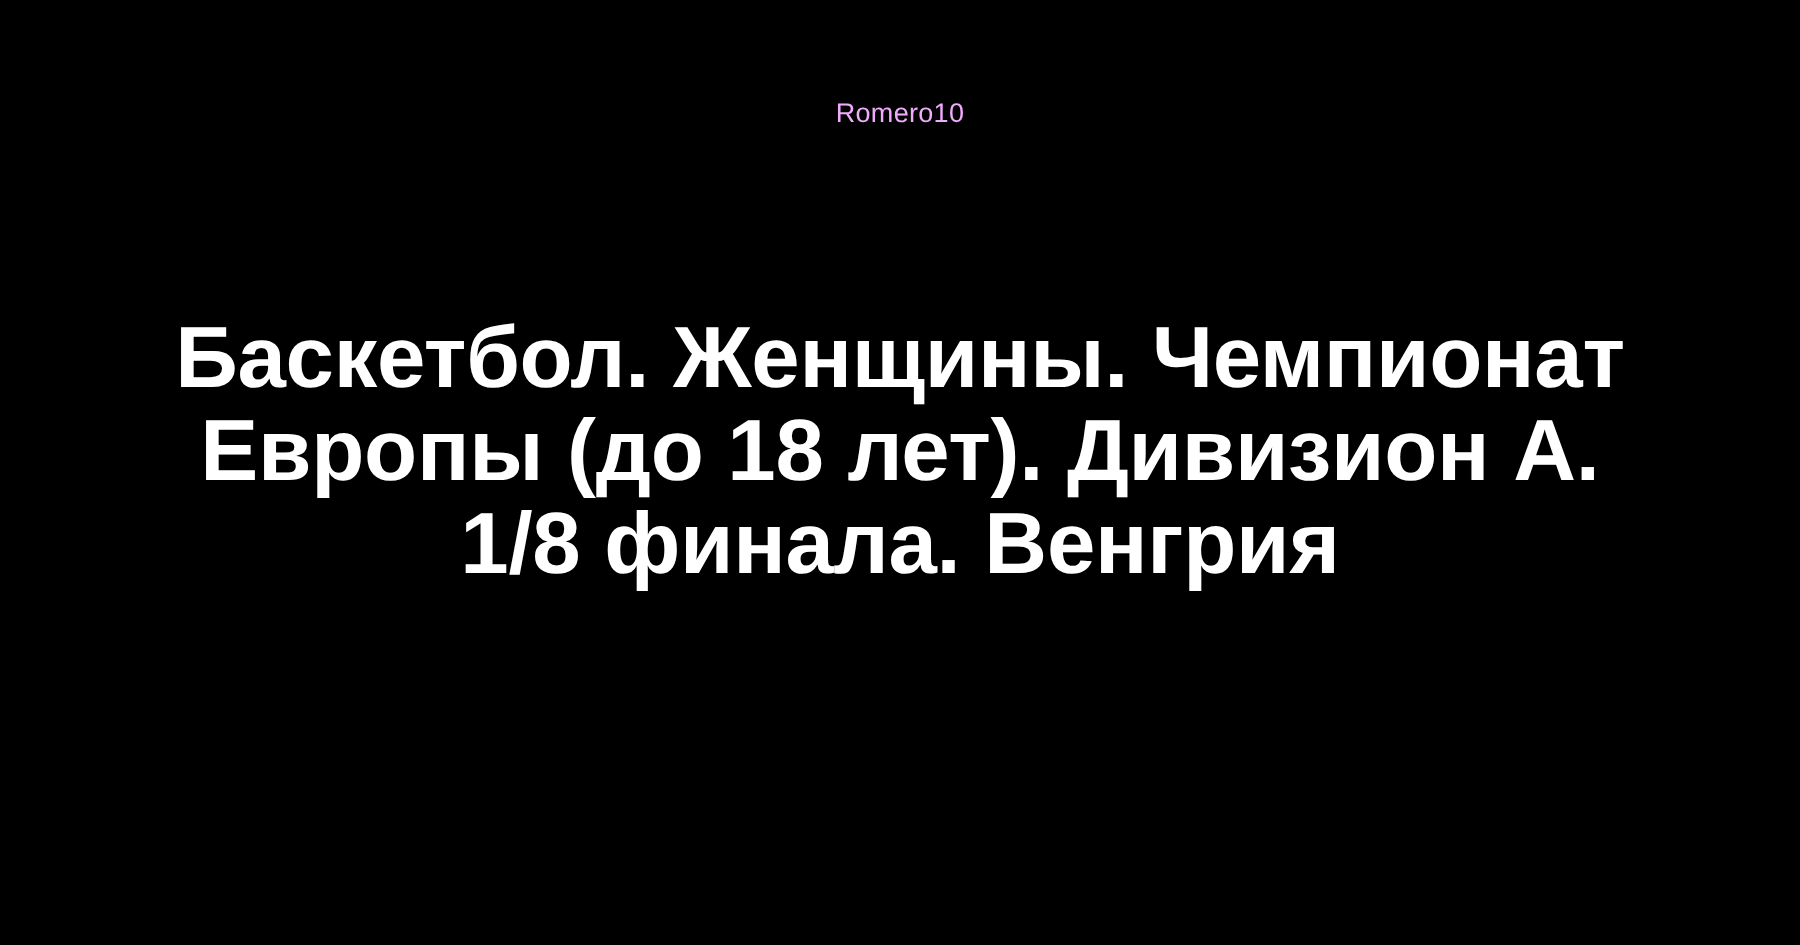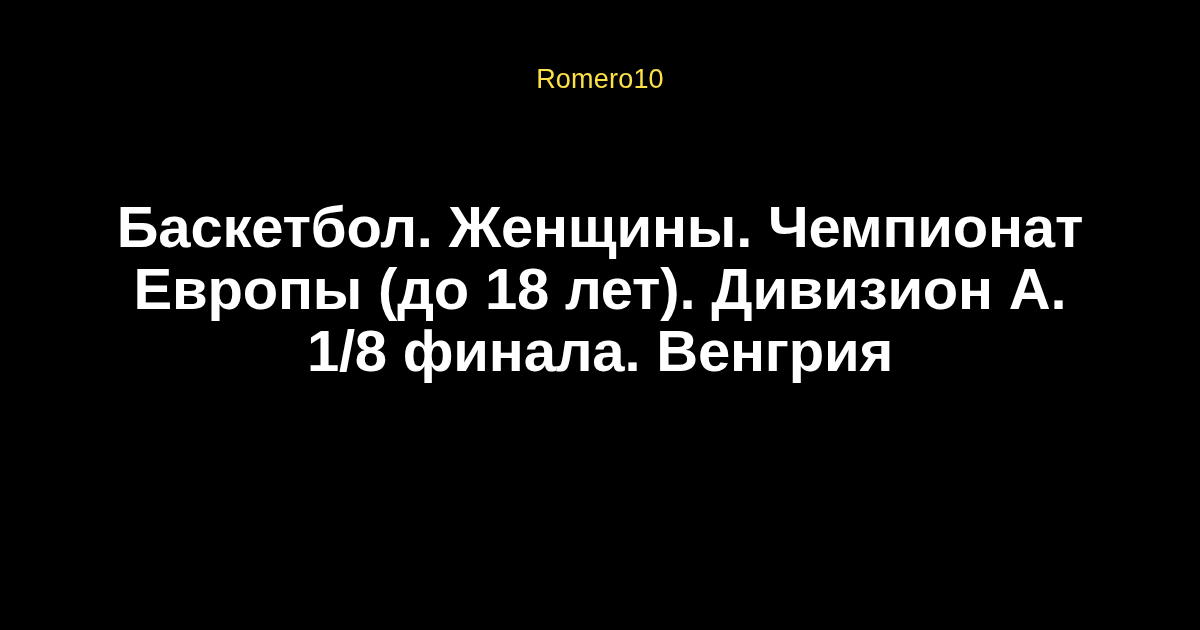--- a/index.html
+++ b/index.html
@@ -31,38 +31,38 @@
     top: 66px;
     left: 0;
     width: 1200px;
     text-align: center;
     line-height: 1;
   }
 
   .brand-label {
     display: inline-block;
     font-family: "Liberation Sans", "DejaVu Sans", sans-serif;
-    font-size: 27px;
+    font-size: 18px;
     font-weight: 400;
     letter-spacing: 0.2px;
-    color: #fde047;
+    color: #f0abfc;
     white-space: nowrap;
   }
 
   
   .headline-block {
     position: absolute;
     top: 196px;
     left: 100px;
     width: 1000px;
     text-align: center;
   }
 
   .headline {
-    margin: 0;
+    margin: 12px;
     padding: 0;
     font-family: "Liberation Sans", "DejaVu Sans", sans-serif;
     font-size: 58px;
     font-weight: 700;
     line-height: 62px;
     letter-spacing: -0.2px;
     color: #ffffff;
     word-wrap: break-word;
   }
 </style>

